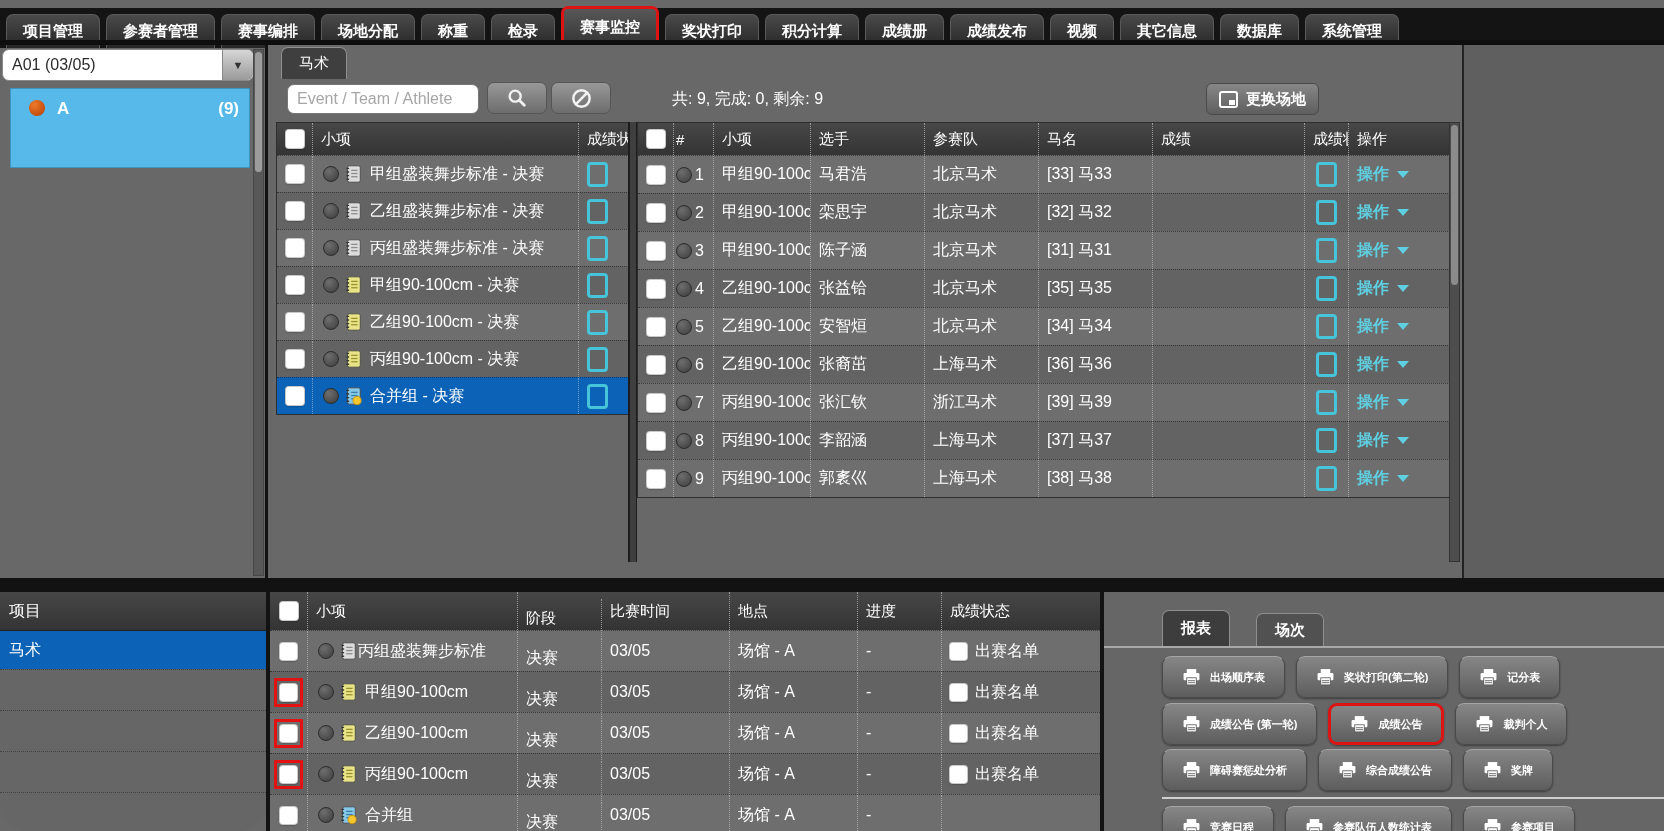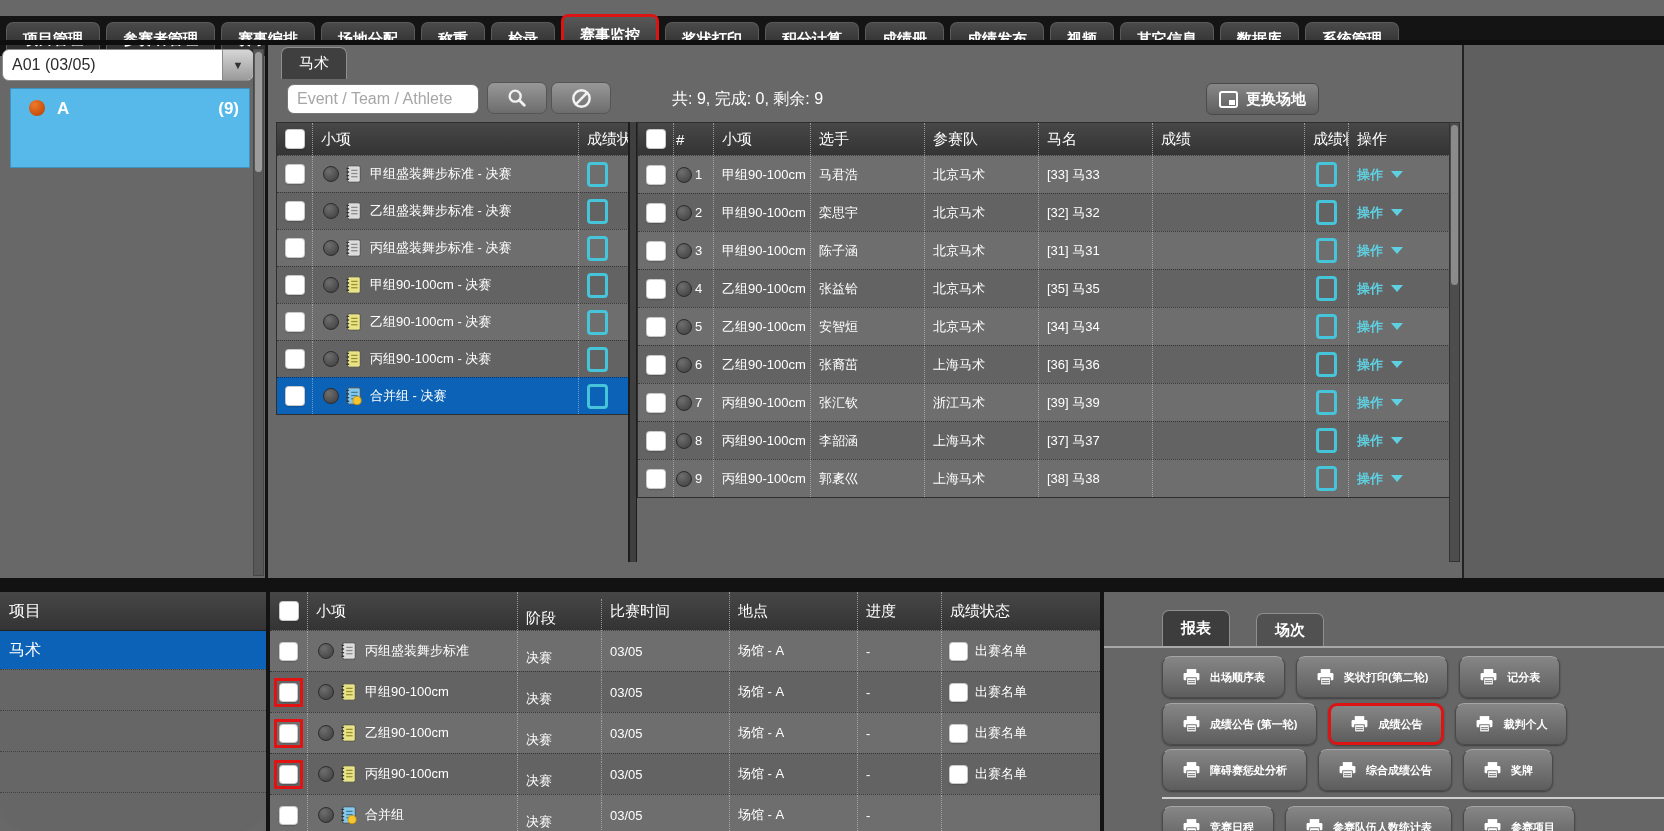--- a/index.html
+++ b/index.html
@@ -1,19 +1,19 @@
 <!DOCTYPE html>
 <html><head>
 <meta charset="utf-8">
 <style>
   html,body{margin:0;padding:0;background:#444;}
   #stage{position:relative;width:1664px;height:831px;background:#686868;overflow:hidden;
          font-family:"Liberation Sans","DejaVu Sans",sans-serif;color:#fff;}
   
-  .menubar{position:absolute;left:0;top:16px;width:1664px;height:40px;background:#141414;
+  .menubar{position:absolute;left:0;top:8px;width:1664px;height:40px;background:#141414;
            display:flex;align-items:flex-end;gap:6px;padding:0 0 0 6px;box-sizing:border-box;}
   .menu-tab{height:33px;padding:0 16px;display:flex;align-items:center;
             background:linear-gradient(#4a4a4a,#262626);border:1px solid #5a5a5a;border-bottom:none;
             border-radius:7px 7px 0 0;font-size:15px;font-weight:bold;color:#fff;white-space:nowrap;cursor:default;}
   .menu-tab.hl{border:3px solid #dd1414;background:linear-gradient(#585858,#343434);height:36px;}
   .top-line{position:absolute;left:0;top:40px;width:1664px;height:5px;background:#0e0e0e;}
   
   .venue-select{position:absolute;left:2px;top:49px;width:252px;height:32px;background:#fff;
                 border:1px solid #8a8a8a;border-radius:7px;display:flex;align-items:center;overflow:hidden;box-sizing:border-box;}
   .venue-select .vtxt{flex:1;color:#2b2b2b;font-size:16px;padding-left:9px;}
@@ -44,21 +44,21 @@
   .stats{position:absolute;left:404px;top:44px;font-size:16px;color:#fff;}
   .venue-btn{position:absolute;left:938px;top:38px;height:32px;padding:0 12px;border-radius:6px;
              background:linear-gradient(#878787,#5e5e5e);border:1px solid #4a4a4a;
              display:flex;align-items:center;gap:8px;font-size:15px;font-weight:bold;box-sizing:border-box;}
   .venue-ic{position:relative;width:15px;height:13px;border:2px solid #fff;border-radius:3px;display:inline-block;}
   .venue-ic:after{content:"";position:absolute;right:1px;bottom:1px;width:6px;height:5px;background:#fff;}
   
   .thead{background:linear-gradient(#474747,#343434);display:flex;align-items:center;font-size:15px;color:#fff;}
   .thead .hc{height:100%;display:flex;align-items:center;padding-left:8px;box-sizing:border-box;
              border-right:1px dotted #9a9a9a;overflow:hidden;white-space:nowrap;}
-  .trow{display:flex;align-items:center;font-size:13px;border-top:1px dotted rgba(0,0,0,.45);}
+  .trow{display:flex;align-items:center;font-size:16px;border-top:1px dotted rgba(0,0,0,.45);}
   .trow .tc{height:100%;display:flex;align-items:center;padding-left:8px;box-sizing:border-box;
             border-right:1px dotted rgba(230,230,230,.45);overflow:hidden;white-space:nowrap;}
   .cb{width:18px;height:18px;background:#fff;border-radius:3px;flex:none;
       box-shadow:0 0 0 1px #c9c9c9,0 1px 2px rgba(0,0,0,.5);}
   .radio{width:14px;height:14px;border-radius:50%;flex:none;margin-left:8px;
          background:radial-gradient(circle at 35% 30%,#6e6e6e,#3c3c3c);border:1px solid #2c2c2c;}
   .nb{flex:none;margin-left:4px;}
   .status-box{width:15px;height:19px;border:3px solid #45c4da;border-radius:4px;flex:none;}
   .sel{background:#0b62b6 !important;}
   
@@ -665,21 +665,21 @@
               <line x1="9" y1="10.5" x2="16" y2="10.5"></line>
               <line x1="9" y1="14" x2="16" y2="14"></line>
             </g>
             <g fill="#333">
               <rect x="3.5" y="4" width="3.4" height="1.6" rx=".8"></rect>
               <rect x="3.5" y="8" width="3.4" height="1.6" rx=".8"></rect>
               <rect x="3.5" y="12" width="3.4" height="1.6" rx=".8"></rect>
               <rect x="3.5" y="16" width="3.4" height="1.6" rx=".8"></rect>
             </g>
           </svg>
-        <span style="margin-left:7px;">丙组盛装舞步标准</span>
+        <span style="">丙组盛装舞步标准</span>
         </div>
       <div class="tc s-stage">决赛</div>
       <div class="tc s-time">03/05</div>
       <div class="tc s-venue">场馆 - A</div>
       <div class="tc s-prog">-</div>
       <div class="tc s-status">
           <span class="cb-sm"></span>
           <span>出赛名单</span>
         </div>
     </div>

